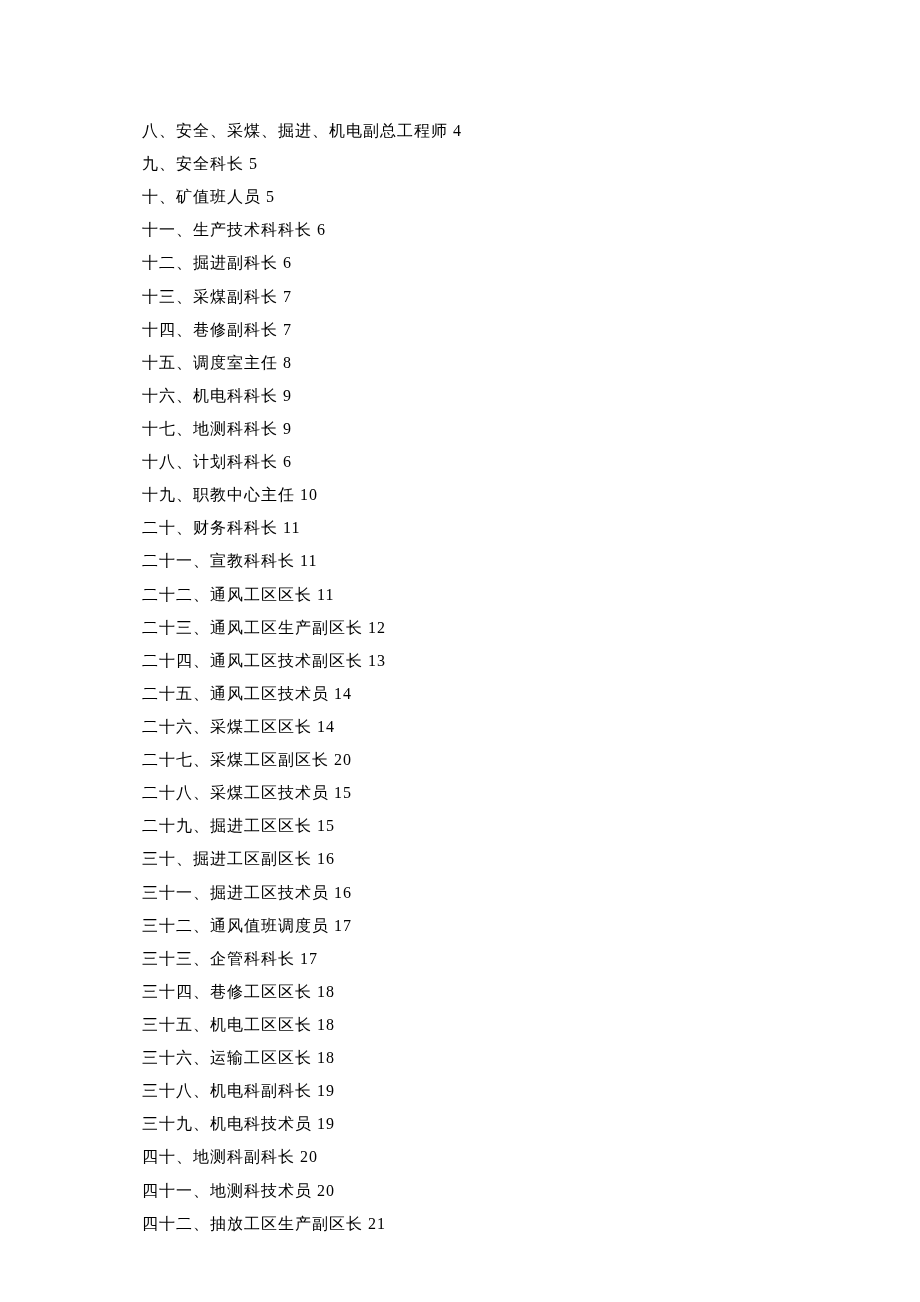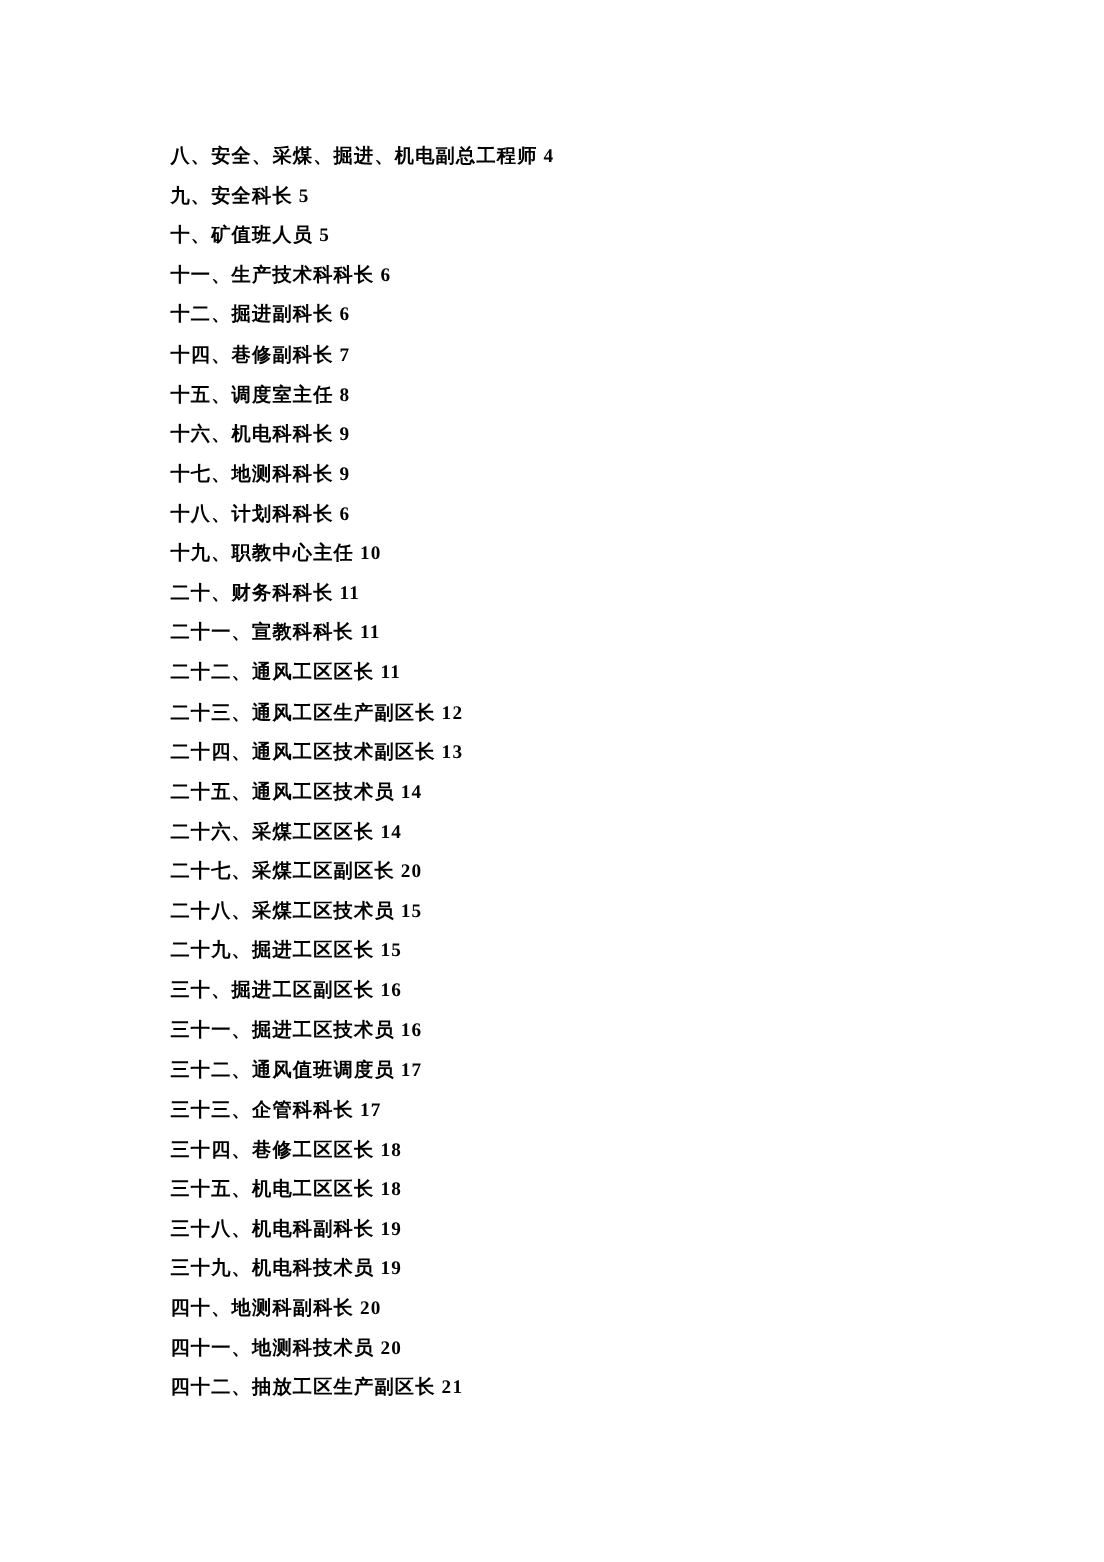--- a/index.html
+++ b/index.html
@@ -14,32 +14,32 @@
       font-family: "SimSun", "宋体", serif;
       font-size: 16px;
       color: #000000;
       padding-top: 114px;
       padding-left: 142px;
       line-height: 2.07;
       letter-spacing: 1px;
     }
     .line {
       white-space: nowrap;
-      font-weight: bold;
     }
   </style>
 </head>
 <body>
 
 <div id="content">
     <div class="line">八、安全、采煤、掘进、机电副总工程师 4</div>
     <div class="line">九、安全科长 5</div>
     <div class="line">十、矿值班人员 5</div>
     <div class="line">十一、生产技术科科长 6</div>
     <div class="line">十二、掘进副科长 6</div>
+    <div class="line">十三、采煤副科长 7</div>
     <div class="line">十四、巷修副科长 7</div>
     <div class="line">十五、调度室主任 8</div>
     <div class="line">十六、机电科科长 9</div>
     <div class="line">十七、地测科科长 9</div>
     <div class="line">十八、计划科科长 6</div>
     <div class="line">十九、职教中心主任 10</div>
     <div class="line">二十、财务科科长 11</div>
     <div class="line">二十一、宣教科科长 11</div>
     <div class="line">二十二、通风工区区长 11</div>
     <div class="line">二十三、通风工区生产副区长 12</div>
@@ -48,18 +48,19 @@
     <div class="line">二十六、采煤工区区长 14</div>
     <div class="line">二十七、采煤工区副区长 20</div>
     <div class="line">二十八、采煤工区技术员 15</div>
     <div class="line">二十九、掘进工区区长 15</div>
     <div class="line">三十、掘进工区副区长 16</div>
     <div class="line">三十一、掘进工区技术员 16</div>
     <div class="line">三十二、通风值班调度员 17</div>
     <div class="line">三十三、企管科科长 17</div>
     <div class="line">三十四、巷修工区区长 18</div>
     <div class="line">三十五、机电工区区长 18</div>
+    <div class="line">三十六、运输工区区长 18</div>
     <div class="line">三十八、机电科副科长 19</div>
     <div class="line">三十九、机电科技术员 19</div>
     <div class="line">四十、地测科副科长 20</div>
     <div class="line">四十一、地测科技术员 20</div>
     <div class="line">四十二、抽放工区生产副区长 21</div>
   </div>
 
 </body></html>

